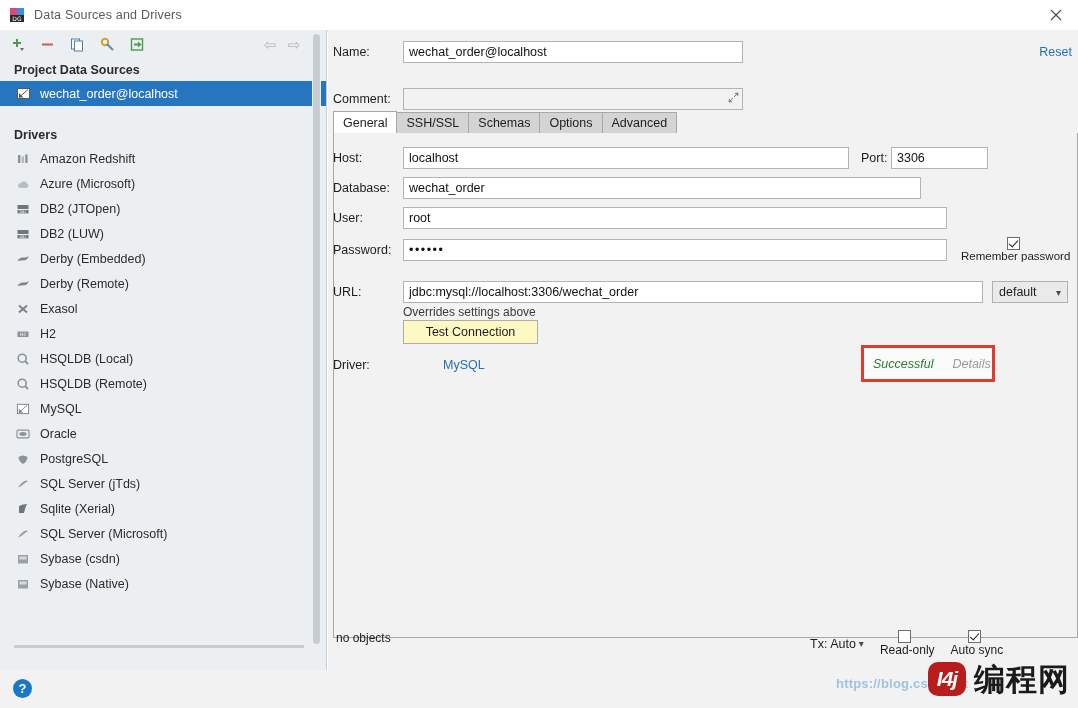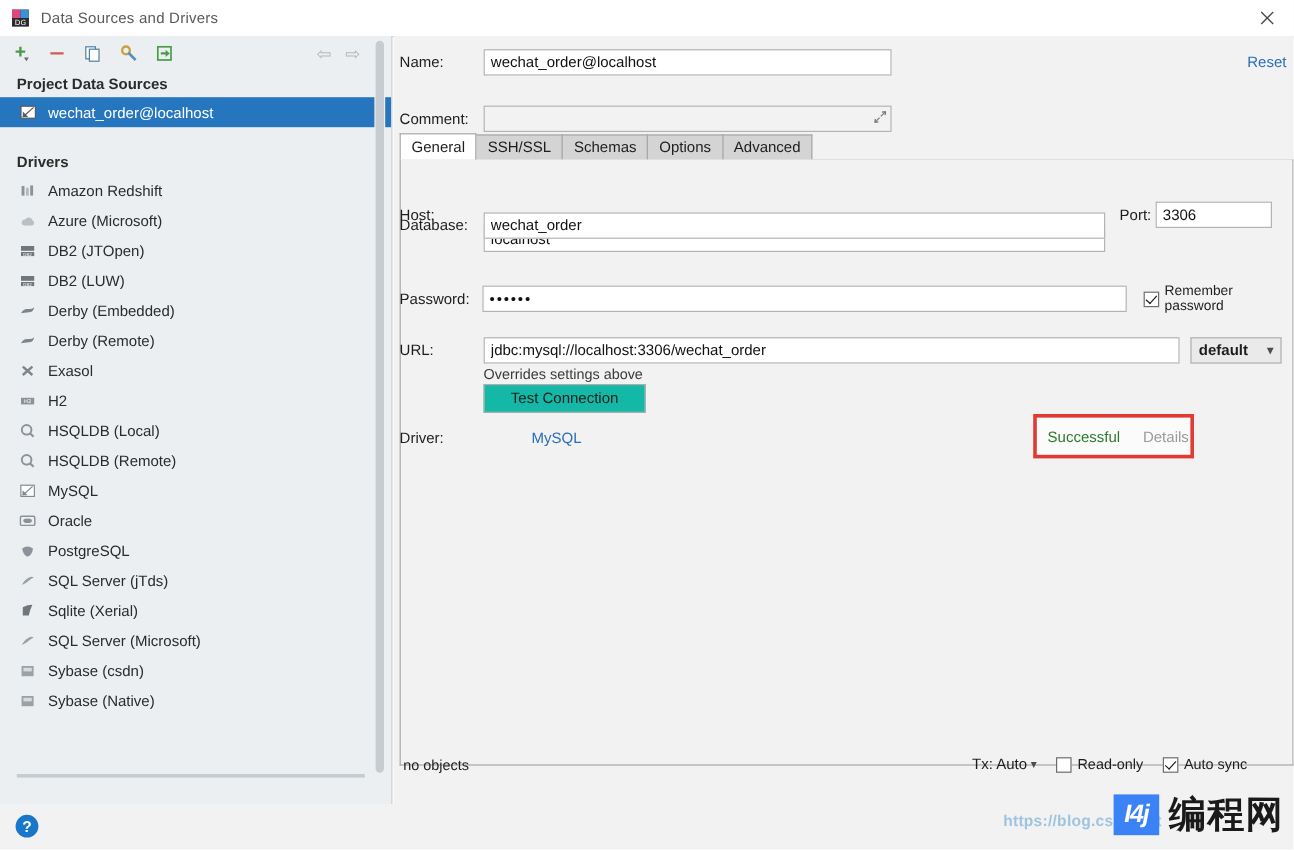--- a/index.html
+++ b/index.html
@@ -206,37 +206,38 @@
 
   .hint {
     font-size: 12px;
     color: #3a3a3a;
   }
   .btn {
     box-sizing: border-box;
     height: 24px;
     min-width: 70px;
     padding: 0 12px;
-    background: #14b8a6;
+    background: #fef9c3;
     border: 1px solid #adadad;
     font-family: "Liberation Sans", sans-serif;
     font-size: 12.5px;
     color: #1d1d1d;
     display: flex; align-items: center; justify-content: center;
   }
   .success-box {
     position: absolute;
     left: 533px; top: 315px;
     width: 134px; height: 37px;
     border: 3px solid #e03a32;
     background: #fbfbfb;
     display: flex;
     align-items: center;
     box-sizing: border-box;
     z-index: 5;
+    font-style: italic;
   }
   .success-text {
     color: #2d7a2d;
     font-size: 12.5px;
     margin-left: 9px;
   }
   .details-text {
     color: #9a9a9a;
     font-size: 12.5px;
     margin-left: 19px;
@@ -254,20 +255,21 @@
     color: #1d1d1d;
     justify-content: space-between;
   }
   .caret { color: #4c4c4c; font-size: 10px; }
 
   .chk {
     display: inline-flex;
     align-items: center;
     font-size: 11.5px;
     color: #1d1d1d;
+    flex-direction: column;
   }
   .chkbox {
     width: 13px; height: 13px;
     border: 1px solid #6d6d6d;
     background: #ffffff;
     margin-right: 5px;
     box-sizing: border-box;
     position: relative;
     flex: none;
   }
@@ -313,27 +315,28 @@
   }
   .wm-logo {
     position: absolute;
     left: 928px; top: 662px;
     display: flex;
     align-items: center;
     z-index: 9;
   }
   .wm-mark {
     width: 38px; height: 34px;
-    background: #3b82f6;
+    background: #b91c1c;
     color: #fff;
     font-style: italic;
     font-weight: bold;
     font-size: 21px;
     display: flex; align-items: center; justify-content: center;
     letter-spacing: -1px;
+    border-radius: 10px;
   }
   .wm-cn {
     margin-left: 8px;
     font-size: 31px;
     font-weight: bold;
     color: #1a1a1a;
     line-height: 34px;
     letter-spacing: 1px;
     font-family: "DejaVu Sans", sans-serif;
   }
@@ -613,44 +616,48 @@
     <div class="tab">SSH/SSL</div>
     <div class="tab">Schemas</div>
     <div class="tab">Options</div>
     <div class="tab">Advanced</div>
   </div>
 
   <div class="tabpane"></div>
 
   <div class="row" style="left:5px; top:117px; width:745px;">
     <span class="lbl" style="width:70px">Host:</span>
-    <input class="txt" style="width: 518px; margin-top: 41px;" value="localhost">
+    <input class="txt" style="width: 446px;" value="localhost">
     <span class="lbl" style="margin-left:12px; width:30px">Port:</span>
     <input class="txt" style="width: 97px;" value="3306">
   </div>
 
   <div class="row" style="left:5px; top:147px; width:745px;">
     <span class="lbl" style="width:70px">Database:</span>
     <input class="txt" style="width: 518px;" value="wechat_order">
   </div>
 
+  <div class="row" style="left:5px; top:177px; width:745px;">
+    <span class="lbl" style="width:70px">User:</span>
+    <input class="txt" style="width: 544px;" value="root">
+  </div>
 
   <div class="row" style="left:5px; top:207px; width:745px;">
     <span class="lbl" style="width:70px">Password:</span>
     <input class="txt" style="width: 544px; letter-spacing: 1.5px;" value="••••••">
     <span class="chk" style="margin-left:14px;">
       <span class="chkbox checked"></span>
       <span>Remember password</span>
     </span>
   </div>
 
   <div class="row" style="left:5px; top:251px; width:745px;">
     <span class="lbl" style="width:70px">URL:</span>
     <input class="txt" style="width: 580px;" value="jdbc:mysql://localhost:3306/wechat_order">
-    <span class="combo" style="margin-left:9px;font-weight:bold;">
+    <span class="combo" style="margin-left:9px;">
       <span>default</span>
       <span class="caret">▾</span>
     </span>
   </div>
 
   <div class="hint" style="position:absolute; left:75px; top:275px;">Overrides settings above</div>
 
   <div class="row" style="left:75px; top:290px;">
     <button class="btn" style="width:135px">Test Connection</button>
   </div>

